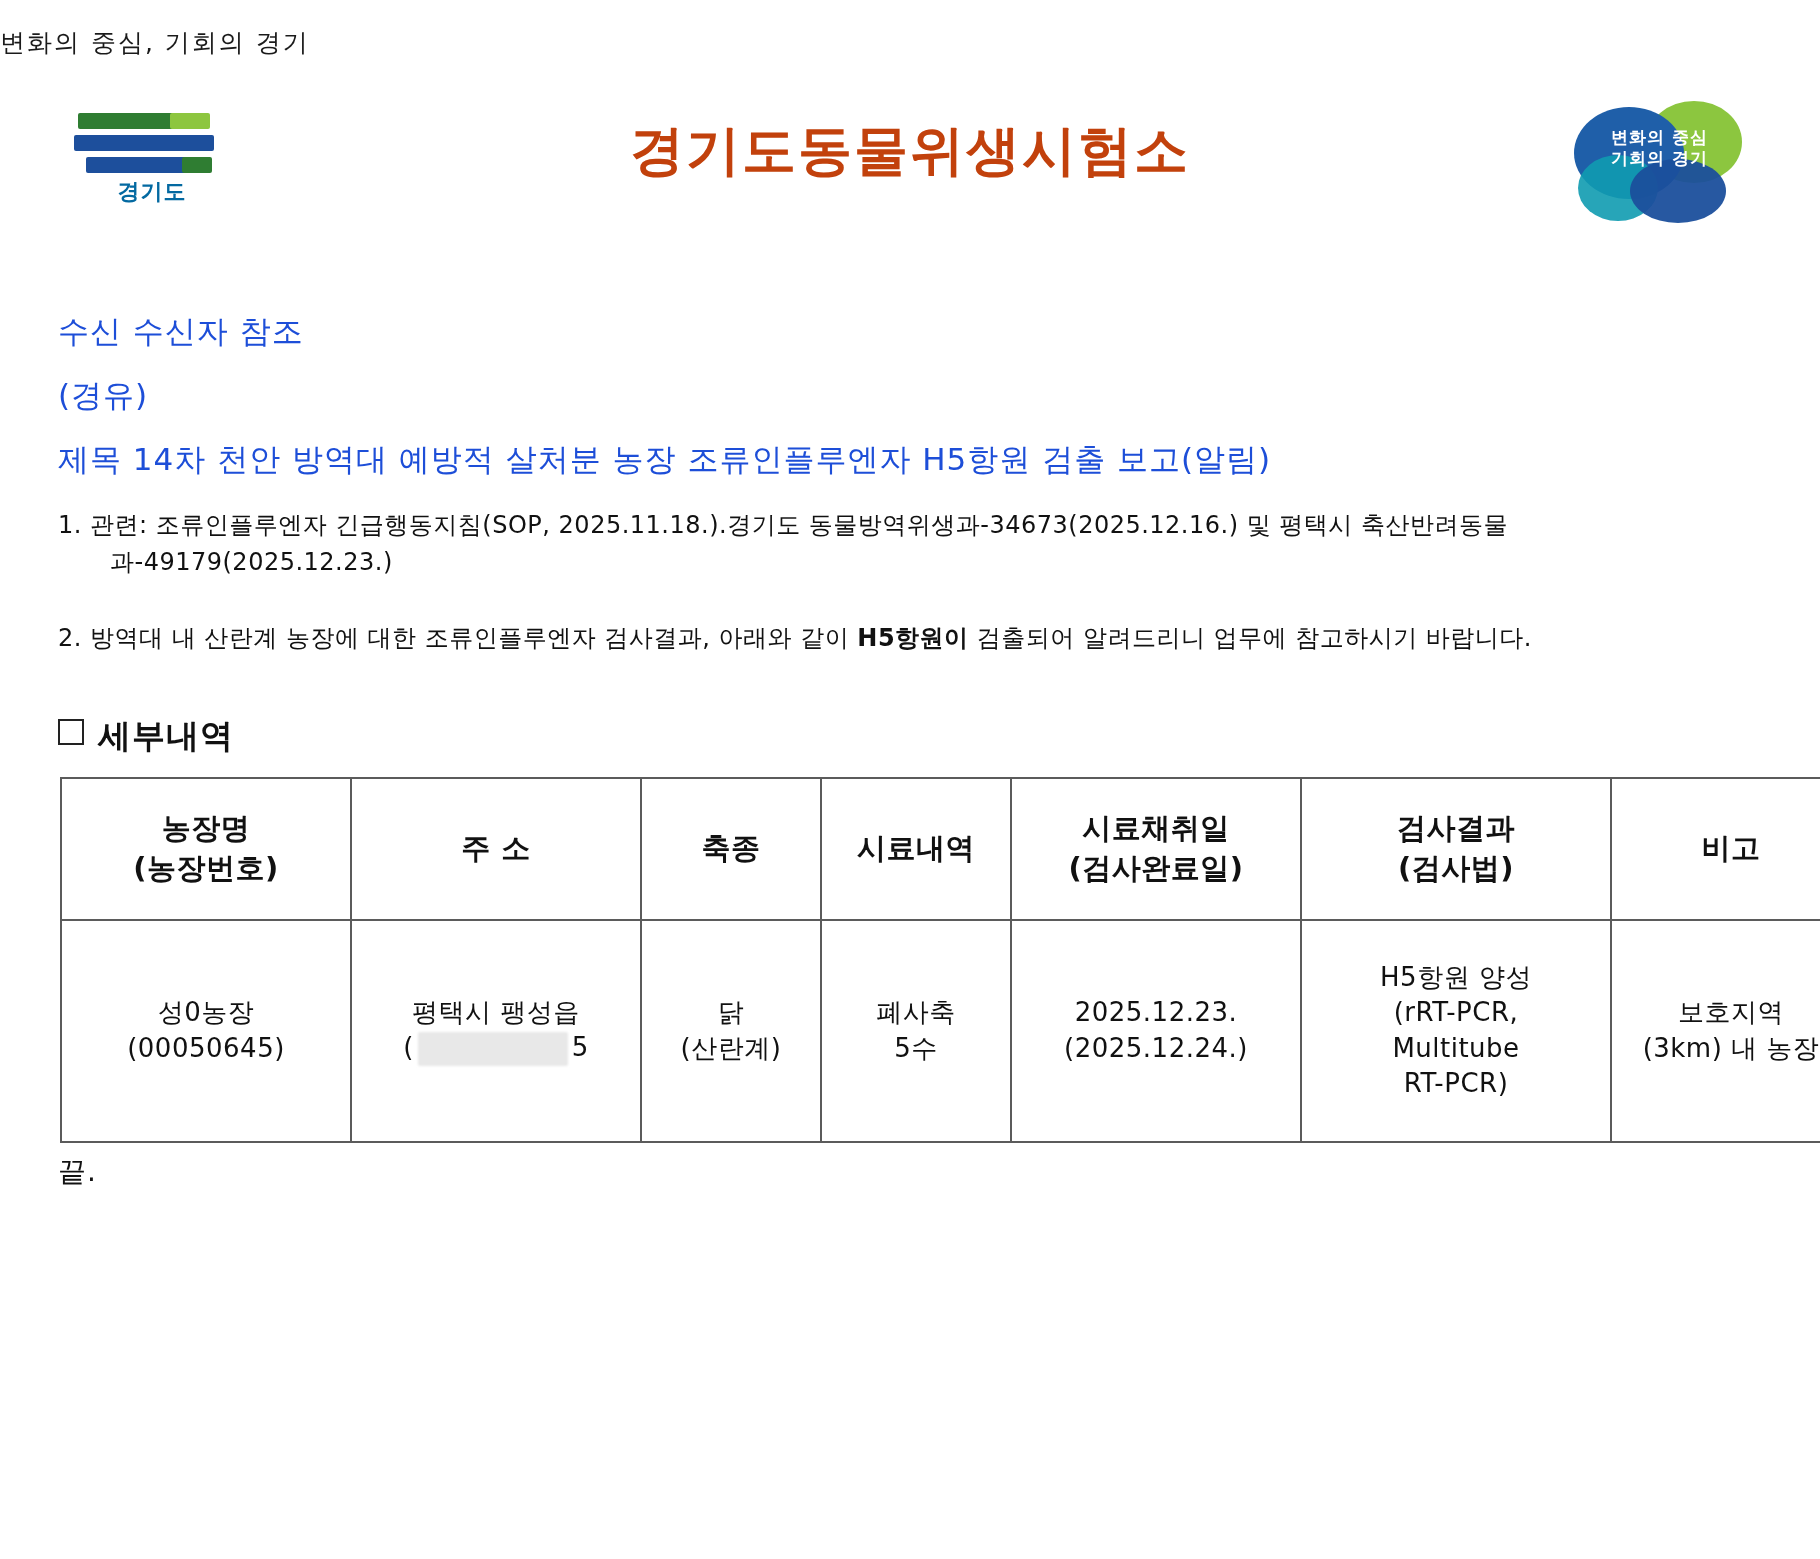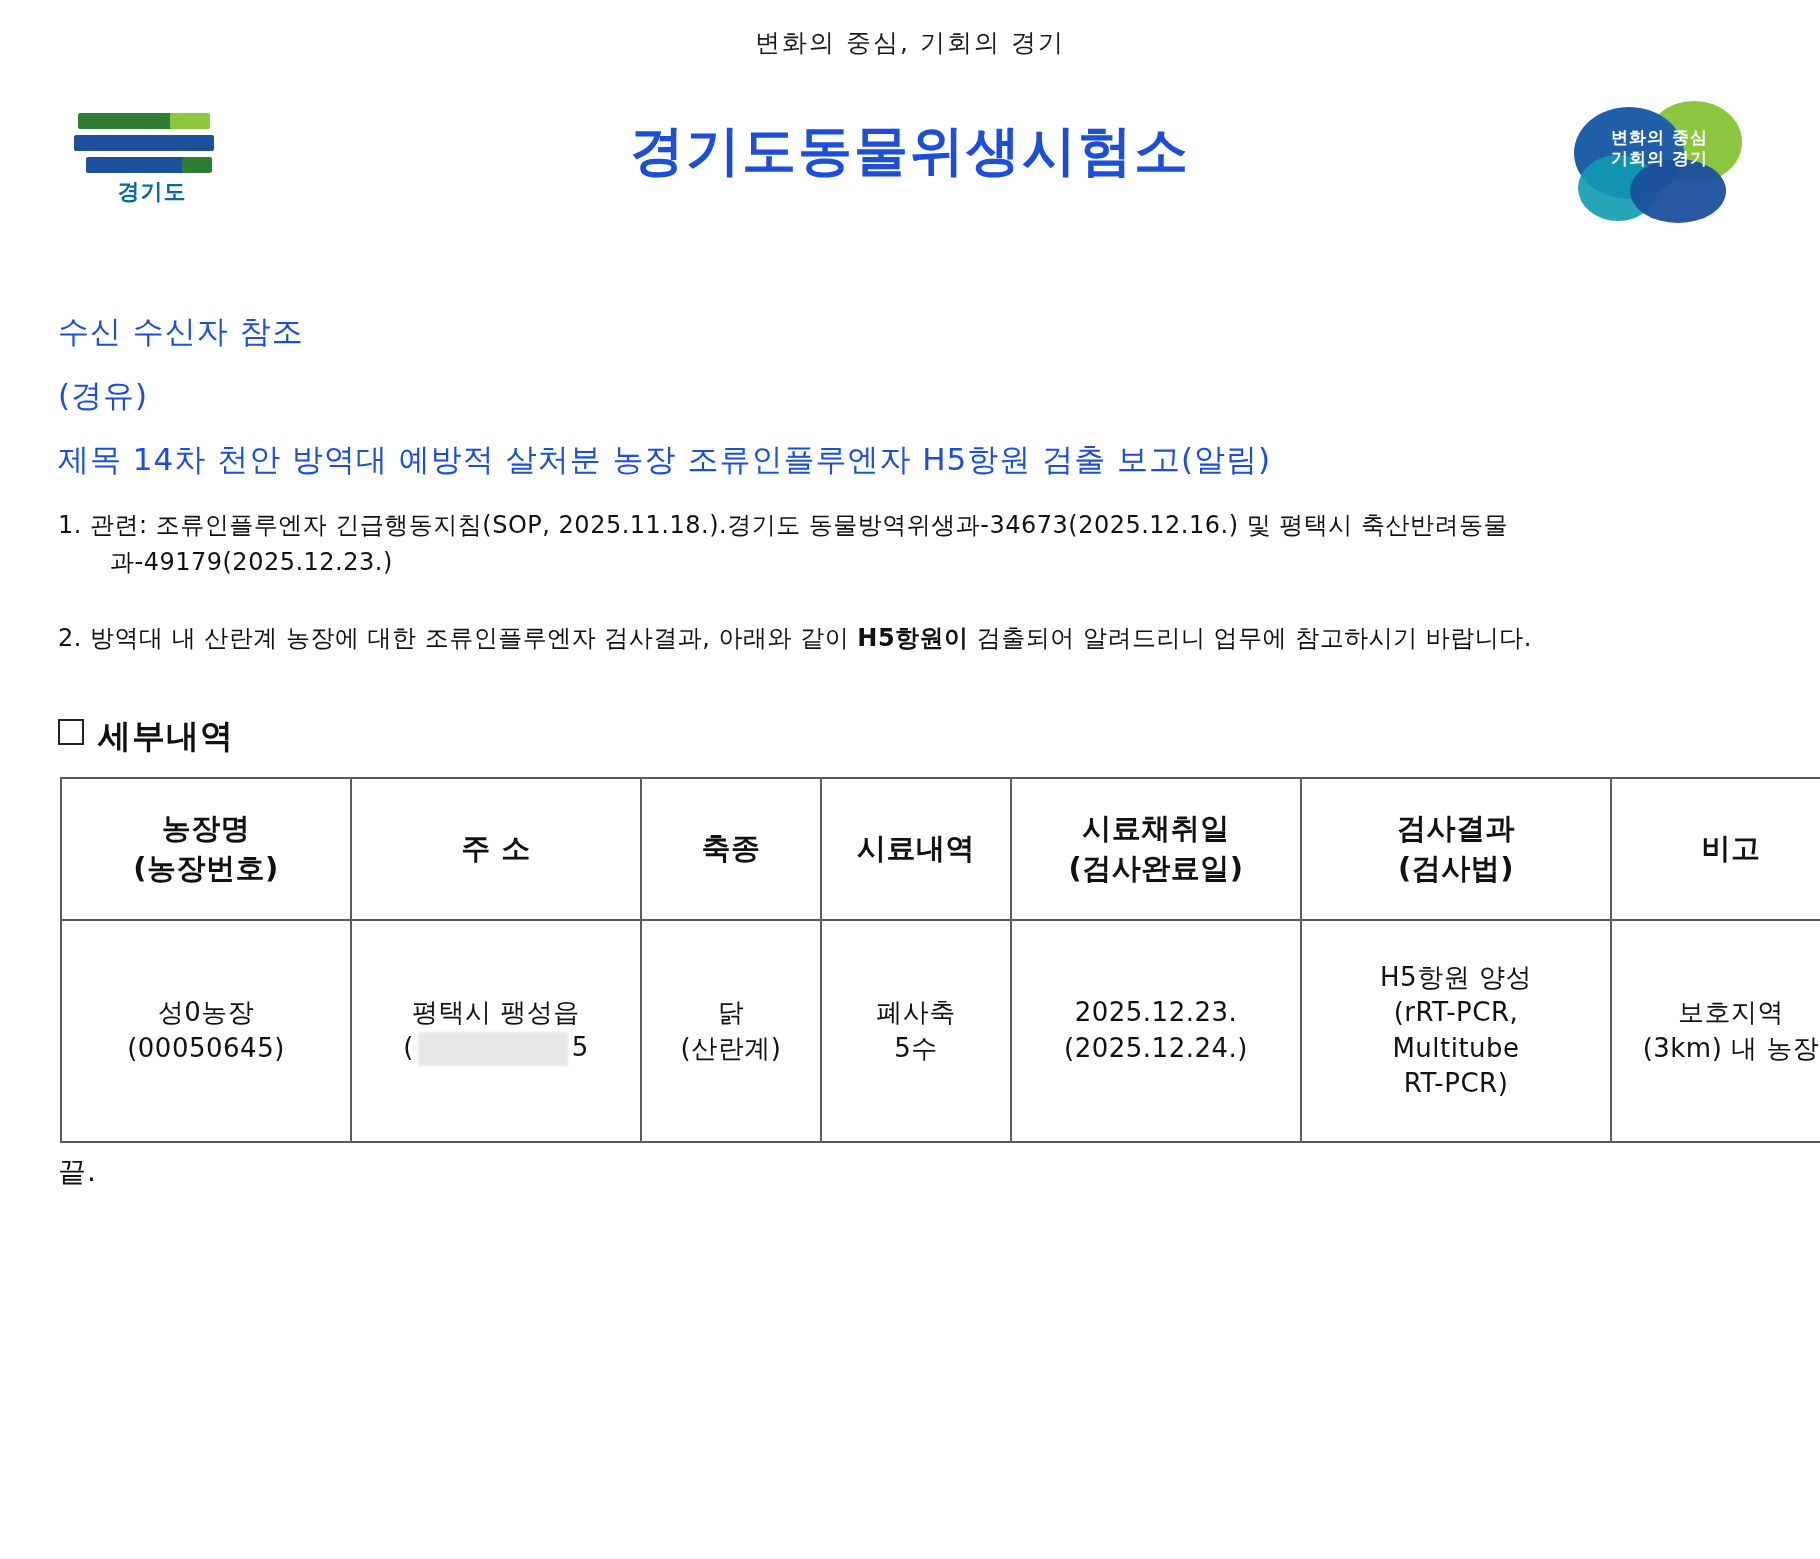--- a/index.html
+++ b/index.html
@@ -17,21 +17,21 @@
   }
   .page {
     position: relative;
     width: 1820px;
     height: 1559px;
     box-sizing: border-box;
   }
 
   
   .slogan {
-    text-align: center;
+    text-align: left;
     font-size: 25px;
     letter-spacing: 2px;
     color: #1a1a1a;
     padding-top: 26px;
     font-family: "DejaVu Sans", sans-serif;
   }
 
   .header-row {
     position: relative;
     height: 170px;
@@ -72,21 +72,21 @@
 
   .org-title {
     position: absolute;
     left: 0;
     right: 0;
     top: 26px;
     text-align: center;
     font-size: 54px;
     font-weight: bold;
     letter-spacing: 2px;
-    color: #1d4ed8;
+    color: #c2410c;
     font-family: Liberation Serif, serif;
   }
 
   .logo-right {
     position: absolute;
     right: 72px;
     top: 8px;
     width: 180px;
     height: 135px;
   }

